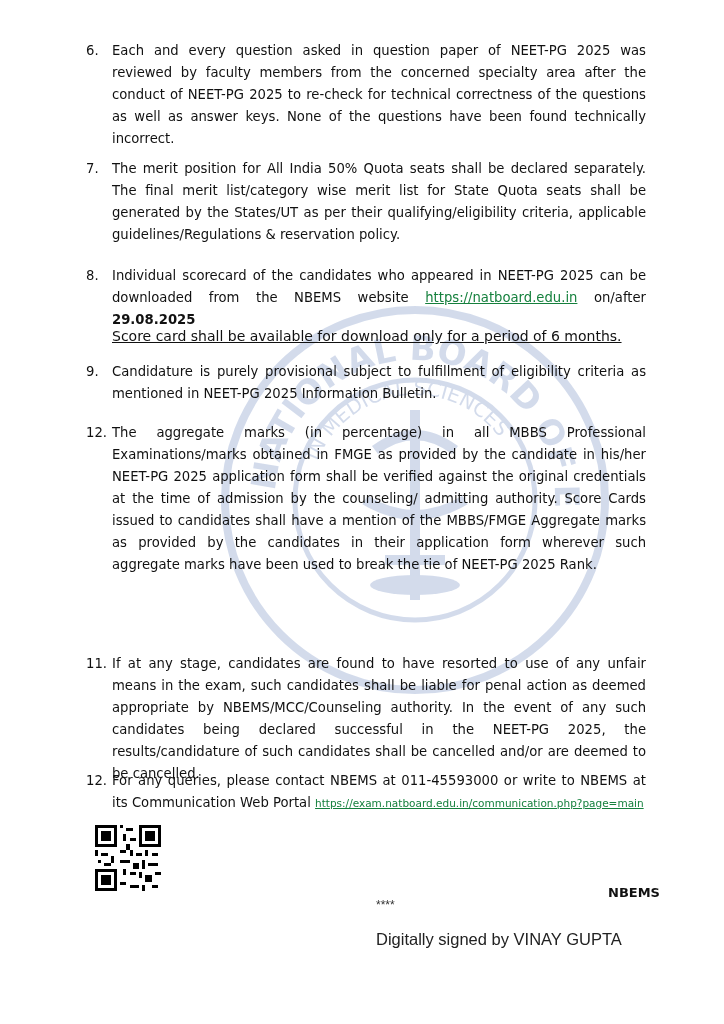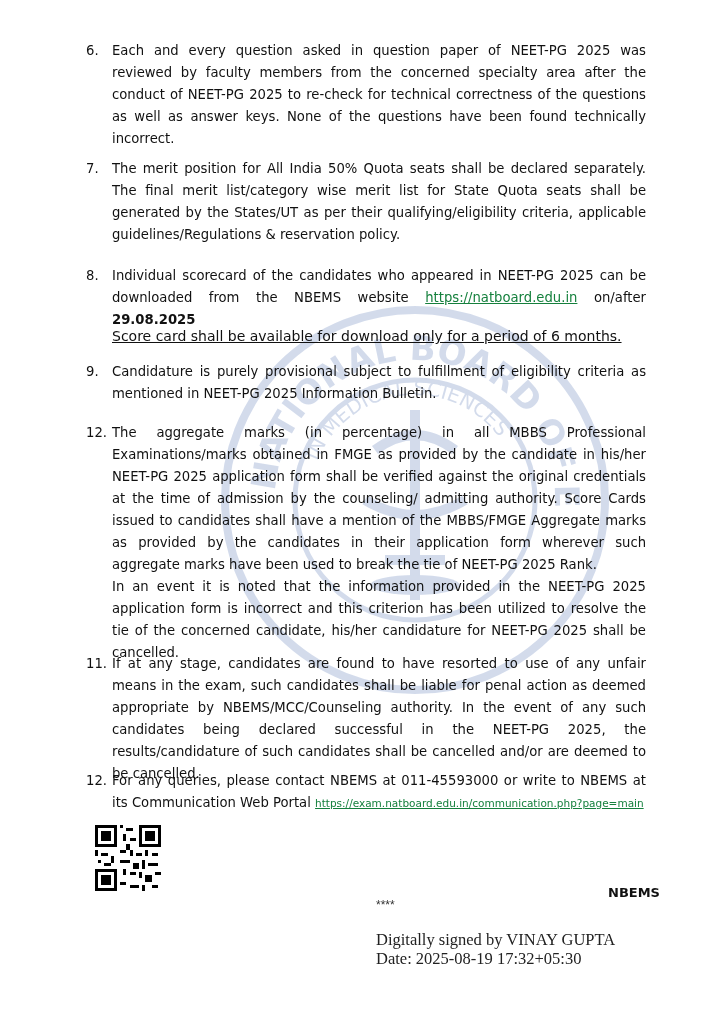--- a/index.html
+++ b/index.html
@@ -10,21 +10,21 @@
   .item { position: absolute; left: 0; width: 560px; }
   .num { position: absolute; left: 0; top: 0; }
   .text { margin-left: 26px; text-align: justify; text-align-last: left; }
   a.link { color: #15803d; text-decoration: underline; }
   .notice { position: absolute; left: 26px; top: 325px; width: 534px; font-weight: normal; text-decoration: underline; font-size: 14px; }
   .bold { font-weight: bold; }
   .small-link { font-size: 10.5px; }
   .qr { position: absolute; left: 95px; top: 825px; width: 66px; height: 66px; }
   .nbems { position: absolute; left: 608px; top: 848px; font-weight: bold; font-size: 13px; margin-top: 37px; }
   .stars { position: absolute; left: 376px; top: 898px; font-family: "Liberation Sans", sans-serif; font-size: 12px; color: #333; }
-  .sig { position: absolute; left: 376px; top: 930px; font-family: Liberation Serif, serif; font-size: 16.5px; line-height: 19px; color: #222; }
+  .sig { position: absolute; left: 376px; top: 930px; font-family: Liberation Sans, sans-serif; font-size: 16.5px; line-height: 19px; color: #222; }
 </style>
 </head>
 <body>
 
 <svg class="watermark" viewBox="0 0 400 400">
   <defs>
     <path id="arcTop" d="M 60 200 A 140 140 0 1 1 340 200"></path>
     <path id="arcInner" d="M 95 200 A 105 105 0 1 1 305 200"></path>
   </defs>
   <circle cx="200" cy="200" r="190" fill="none" stroke="#3a5fa8" stroke-width="8"></circle>
@@ -59,21 +59,20 @@
   <div class="notice">Score card shall be available for download only for a period of 6 months.</div>
 
   <div class="item" style="top:361px">
     <span class="num">9.</span>
     <div class="text">Candidature is purely provisional subject to fulfillment of eligibility criteria as mentioned in NEET-PG 2025 Information Bulletin.</div>
   </div>
 
   <div class="item" style="top:422px">
     <span class="num">12.</span>
     <div class="text">The aggregate marks (in percentage) in all MBBS Professional Examinations/marks obtained in FMGE as provided by the candidate in his/her NEET-PG 2025 application form shall be verified against the original credentials at the time of admission by the counseling/ admitting authority. Score Cards issued to candidates shall have a mention of the MBBS/FMGE Aggregate marks as provided by the candidates in their application form wherever such aggregate marks have been used to break the tie of NEET-PG 2025 Rank.</div>
-    <div class="text">In an event it is noted that the information provided in the NEET-PG 2025 application form is incorrect and this criterion has been utilized to resolve the tie of the concerned candidate, his/her candidature for NEET-PG 2025 shall be cancelled.</div>
   </div>
 
   <div class="item" style="top:653px">
     <span class="num">11.</span>
     <div class="text">If at any stage, candidates are found to have resorted to use of any unfair means in the exam, such candidates shall be liable for penal action as deemed appropriate by NBEMS/MCC/Counseling authority. In the event of any such candidates being declared successful in the NEET-PG 2025, the results/candidature of such candidates shall be cancelled and/or are deemed to be cancelled.</div>
   </div>
 
   <div class="item" style="top:770px">
     <span class="num">12.</span>
     <div class="text"><span>For any queries, please contact NBEMS at 011-45593000 or write to NBEMS at its Communication Web Portal </span><a class="link small-link">https://exam.natboard.edu.in/communication.php?page=main</a></div>
@@ -120,14 +119,13 @@
       <rect x="3" y="12" width="2" height="1"></rect>
       <rect x="1" y="11" width="1" height="1"></rect>
       <rect x="10" y="6" width="1" height="2"></rect>
   </g>
 </svg>
 
 <div class="nbems">NBEMS</div>
 <div class="stars">****</div>
 <div class="sig">
   <div>Digitally signed by VINAY GUPTA</div>
-  <div>Date: 2025-08-19 17:32+05:30</div>
 </div>
 
 </body></html>

